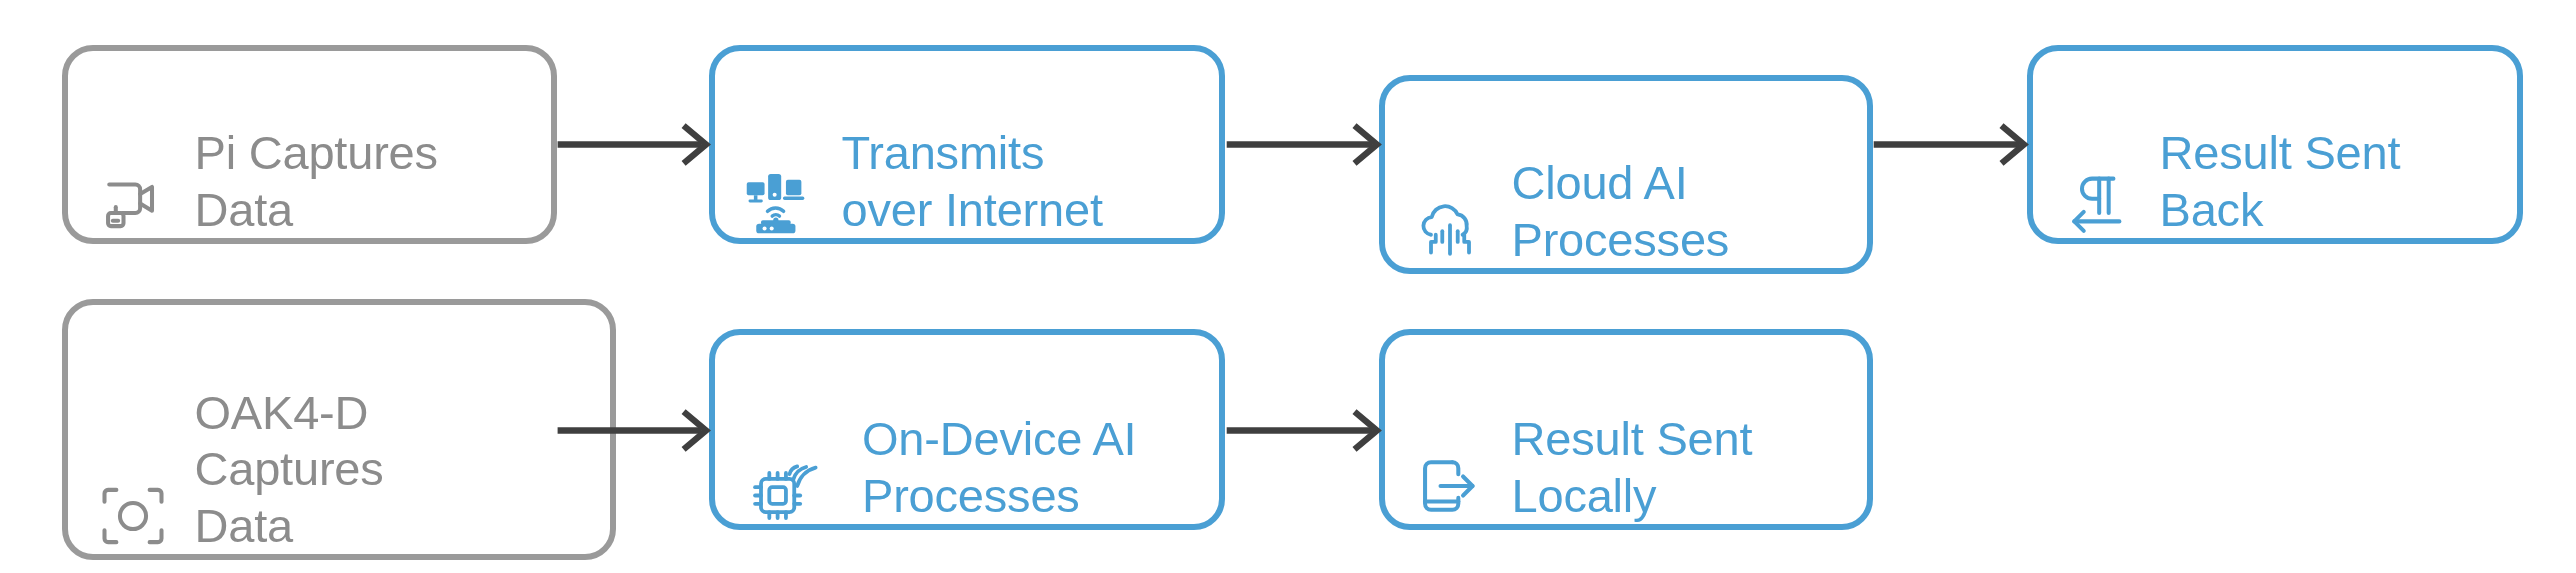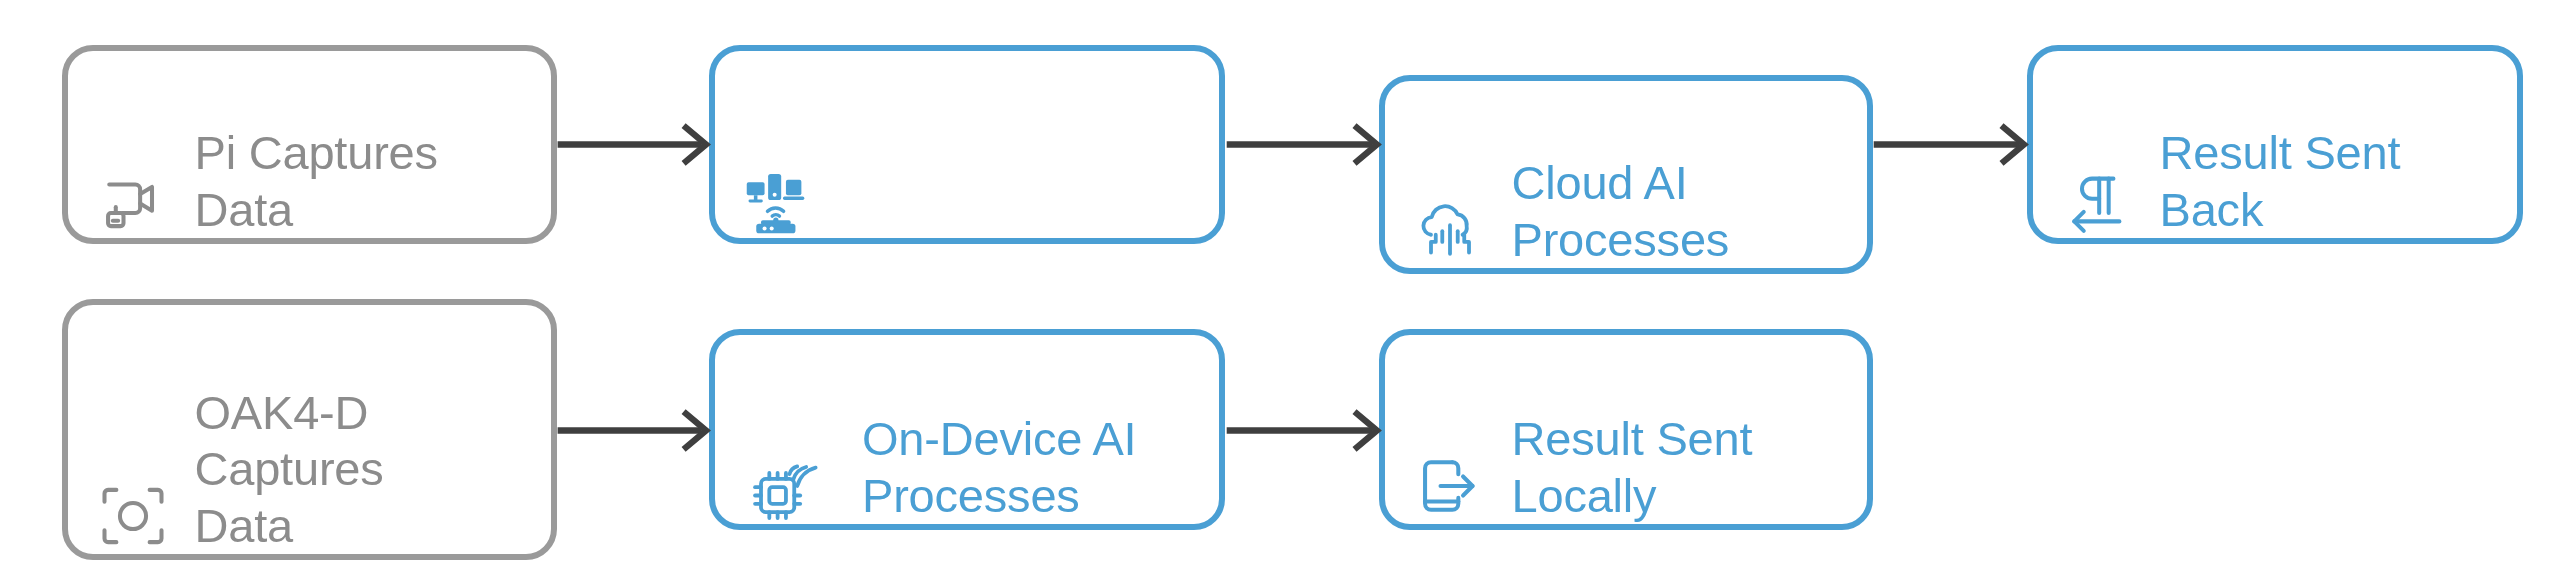--- a/index.html
+++ b/index.html
@@ -43,21 +43,21 @@
 
   .arrow{position:absolute;}
 
   
   #n-pi        {left:62px;  top:45px;  width:495px; height:199px;}
   #n-transmit  {left:709px; top:45px;  width:516px; height:199px;}
   #n-cloudai   {left:1379px;top:45px;  width:494px; height:199px;margin-top:30px;}
   #n-resultback{left:2027px;top:45px;  width:496px; height:199px;}
 
   
-  #n-oak       {left:62px;  top:299px; width:495px; height:261px;}
+  #n-oak       {left:62px;  top:299px; width:554px; height:261px;}
   #n-ondevice  {left:709px; top:329px; width:516px; height:201px;gap:44px;}
   #n-resultloc {left:1379px;top:329px; width:494px; height:201px;}
 
   
   #a1{left:557px; top:113px; width:156px; height:63px;}
   #a2{left:1226px;top:113px; width:158px; height:63px;}
   #a3{left:1873px;top:113px; width:158px; height:63px;}
   #a4{left:557px; top:399px; width:156px; height:63px;}
   #a5{left:1226px;top:399px; width:158px; height:63px;}
 </style>
@@ -101,20 +101,22 @@
       <g fill="#4a9fd4">
         <circle cx="28.5" cy="49" r="2.2"></circle>
         <rect x="12" y="52" width="33" height="8" rx="2.4"></rect>
         <rect x="16" y="49" width="25" height="4" rx="1.6"></rect>
       </g>
       <g fill="#ffffff">
         <circle cx="19" cy="56" r="1.7"></circle>
         <circle cx="25" cy="56" r="1.7"></circle>
       </g>
     </svg>
+    <div class="label">Transmits
+over Internet</div>
   </div>
 
   <div class="node blue" id="n-cloudai">
     <svg class="ico" viewBox="0 0 64 64">
       <g fill="none" stroke="#4a9fd4" stroke-width="3.2" stroke-linecap="round" stroke-linejoin="round">
         <path d="M16 36 a7.5 7.5 0 0 1 0.6 -14.9 a11.5 11.5 0 0 1 21.8 -2.2 a8.5 8.5 0 0 1 7.6 9.6 a7 7 0 0 1 -3.4 7.5"></path>
         <path d="M32 28 v24"></path>
         <path d="M25.5 33 v9"></path>
         <path d="M38.5 33 v9"></path>
         <path d="M20 36 v6 h-4 v9"></path>

